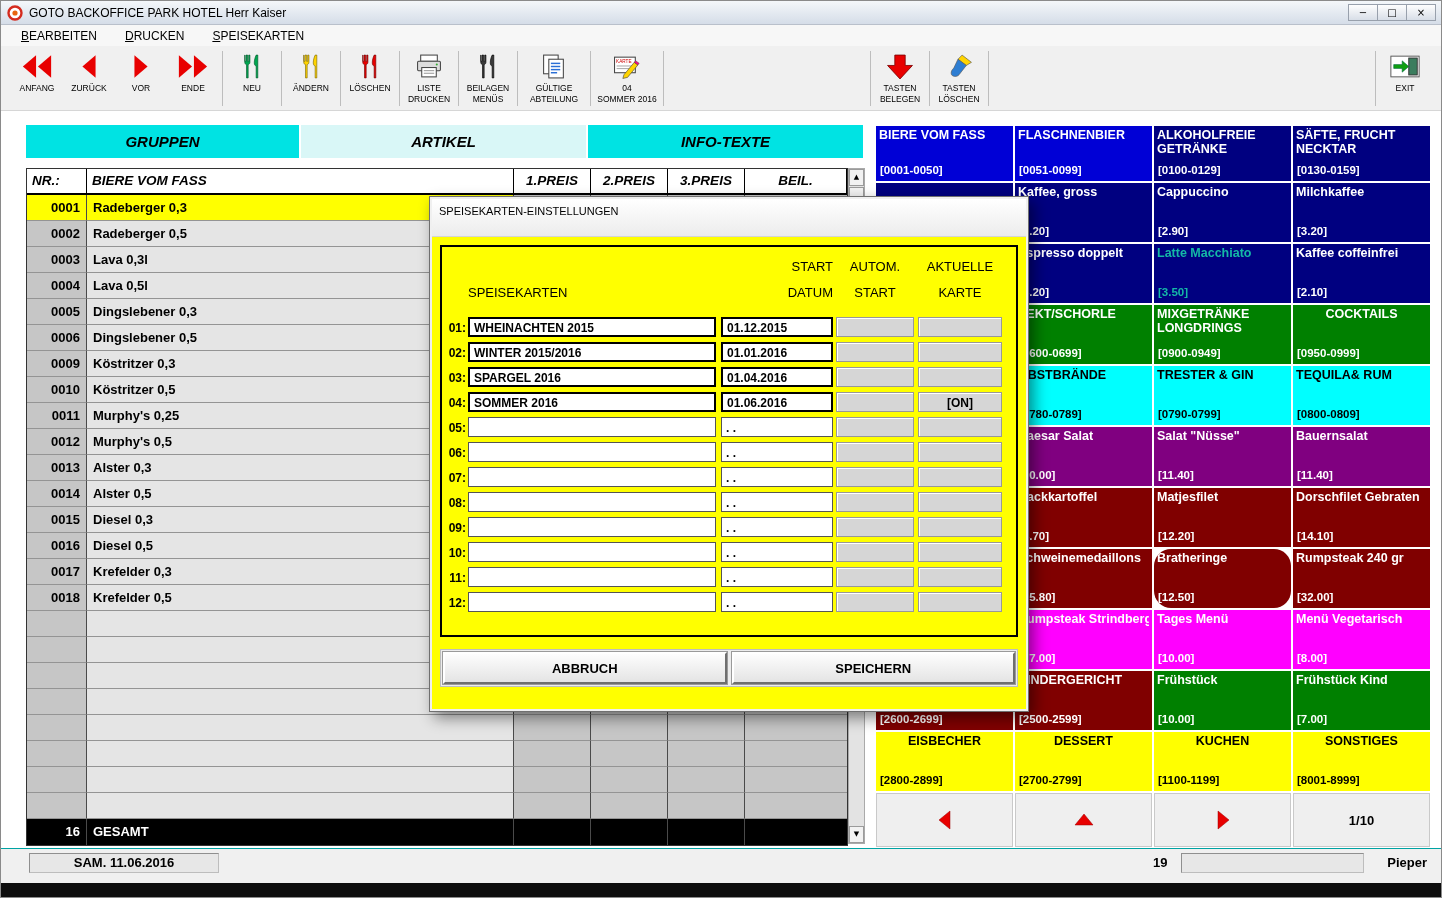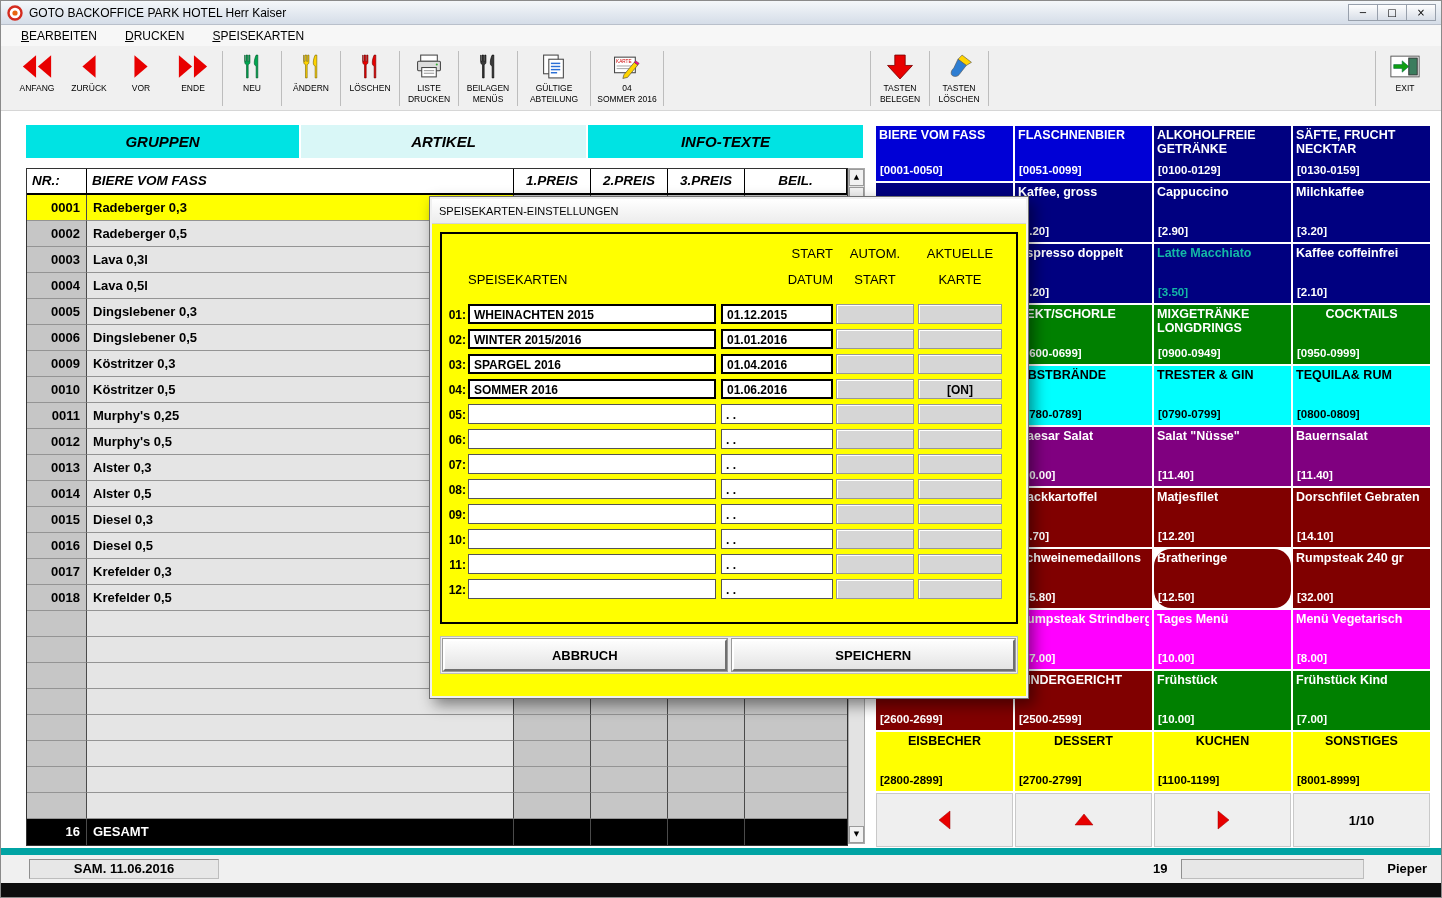--- a/index.html
+++ b/index.html
@@ -76,21 +76,21 @@
   .tile.center .tile-label { text-align:center; }
   .tile-value { position:absolute; left:4px; bottom:5px; font-size:11.5px; }
   .nav-cell { background:#efefef; border:1px solid #c9c9c9; display:flex; align-items:center;
     justify-content:center; }
   .nav-cell svg { width:24px; height:24px; }
   .nav-page { font-size:13px; font-weight:bold; }
 
   
   .dialog { position:absolute; left:428px; top:195px; width:600px; background:#f0f0f0;
     border:1px solid #6f6f6f; padding:2px; box-shadow:5px 6px 14px rgba(0,0,0,.45); z-index:50; }
-  .dlg-title { height:25px; background:linear-gradient(#ffffff,#ececec); border-bottom:1px solid #d4d4d4;
+  .dlg-title { height:38px; background:linear-gradient(#ffffff,#ececec); border-bottom:1px solid #d4d4d4;
     font-size:11px; line-height:25px; padding-left:7px; }
   .dlg-body { position:relative; background:#ffff00; height:472px; }
   .dlg-panel { position:absolute; left:8px; top:8px; width:578px; height:392px;
     border:2px solid #000; background:#ffff00; }
   .dh { position:absolute; font-weight:normal; font-size:13px; }
   .dh-start    { left:279px; top:12px; width:112px; text-align:right; }
   .dh-autom    { left:394px; top:12px; width:78px;  text-align:center; }
   .dh-aktuelle { left:476px; top:12px; width:84px;  text-align:center; }
   .dh-speisekarten { left:26px; top:38px; }
   .dh-datum    { left:279px; top:38px; width:112px; text-align:right; }
@@ -109,21 +109,21 @@
   .f-autom { left:394px; width:78px; }
   .f-active { left:476px; width:84px; }
   .dlg-buttons { position:absolute; left:8px; right:8px; top:412px; height:38px; background:#ececec;
     display:flex; gap:5px; padding:2px; border:1px solid #bdbdbd; }
   .dlg-btn { flex:1; background:linear-gradient(#fdfdfd,#e4e4e4); border:2px solid;
     border-color:#ffffff #6f6f6f #6f6f6f #ffffff; outline:1px solid #9a9a9a;
     font:bold 13px/30px "Liberation Sans",sans-serif; text-align:center; }
 
   
   .teal-line { position:absolute; left:0; right:0; bottom:42px; height:7px; background:#00a3a3; }
-  .statusbar { position:absolute; left:0; right:0; bottom:14px; height:28px; background:#f0f0f0;
+  .statusbar { position:absolute; left:0; right:0; bottom:14px; height:34px; background:#f0f0f0;
     font-weight:bold; font-size:13px; }
   .sb-date { position:absolute; left:28px; top:4px; width:190px; height:20px; background:#e7e7e7;
     border:1px solid #bdbdbd; border-top-color:#8f8f8f; border-left-color:#8f8f8f;
     text-align:center; line-height:18px; }
   .sb-count { position:absolute; left:1152px; top:6px; }
   .sb-box { position:absolute; left:1180px; top:4px; width:183px; height:20px; background:#e7e7e7;
     border:1px solid #bdbdbd; border-top-color:#8f8f8f; border-left-color:#8f8f8f; }
   .sb-user { position:absolute; right:14px; top:6px; }
   .taskbar { position:absolute; left:0; right:0; bottom:0; height:14px; background:#0d0d0d; }
 </style>

